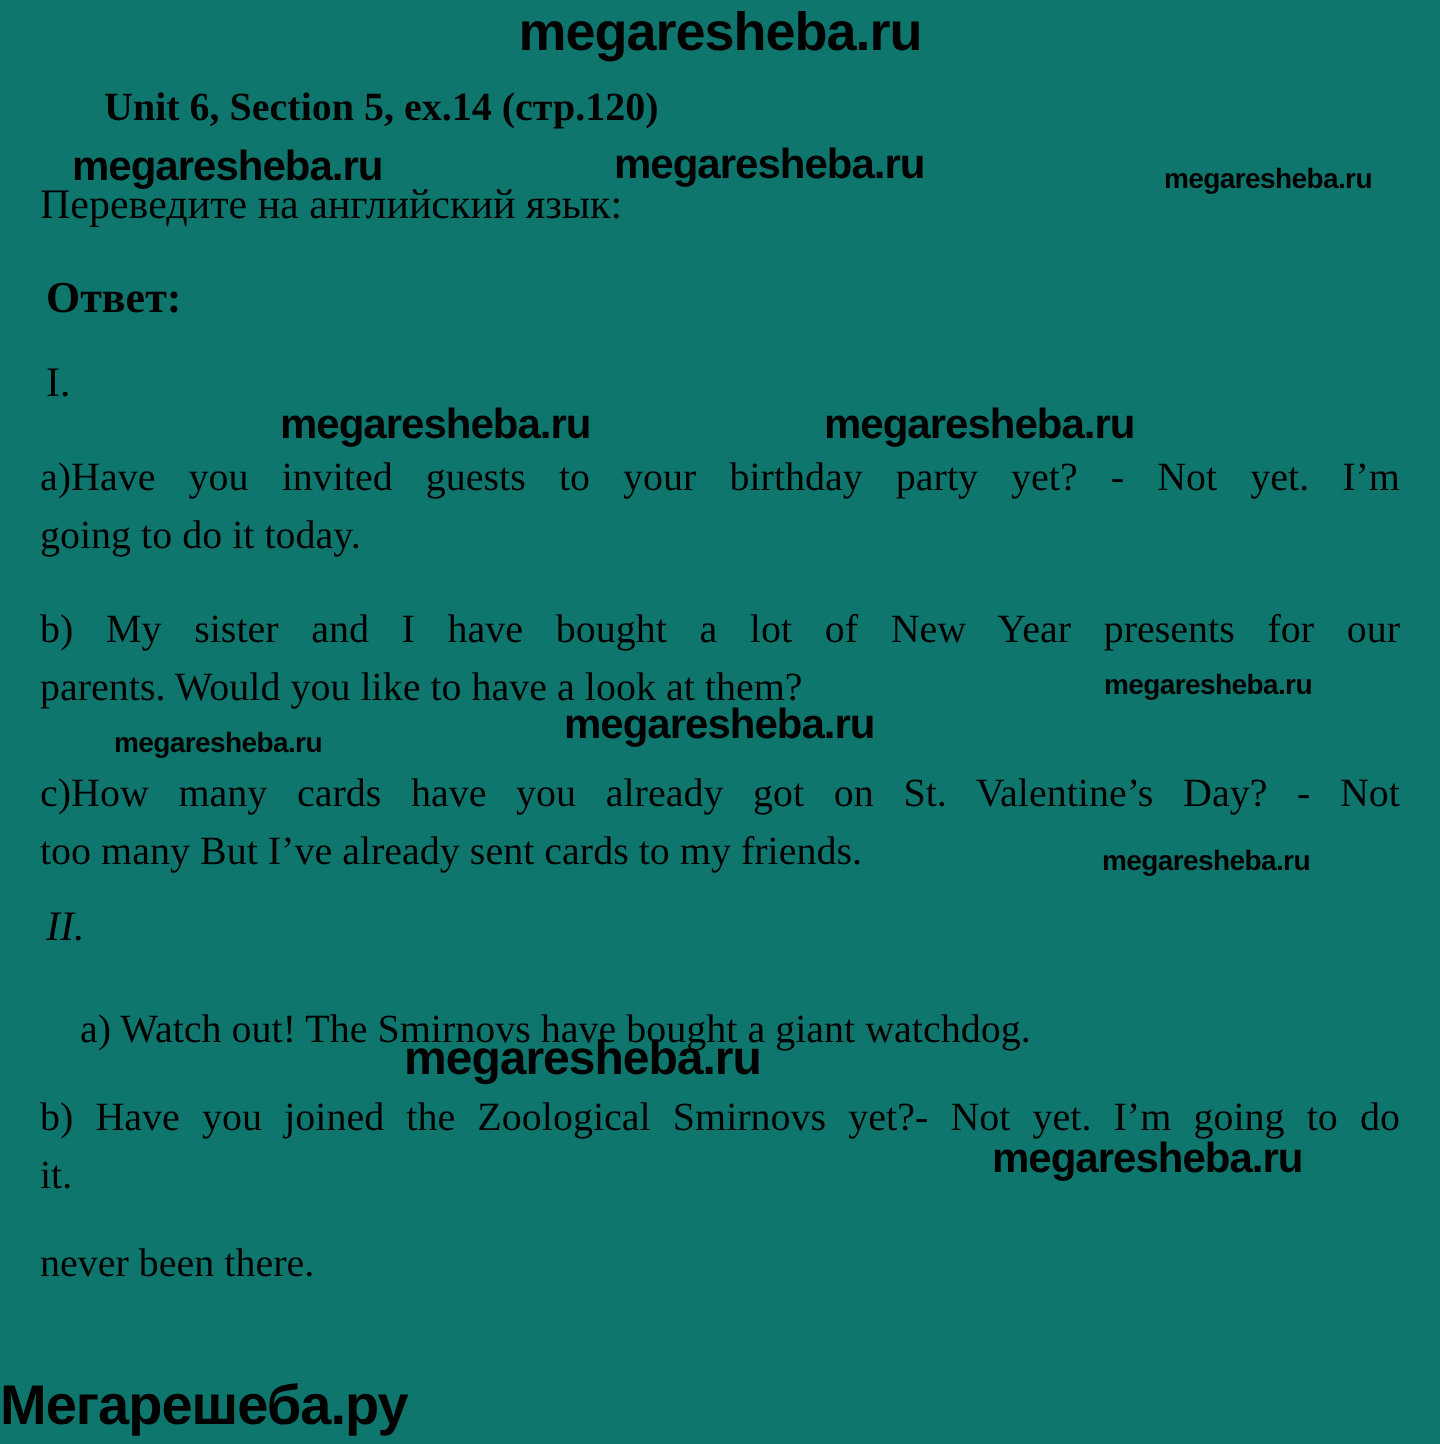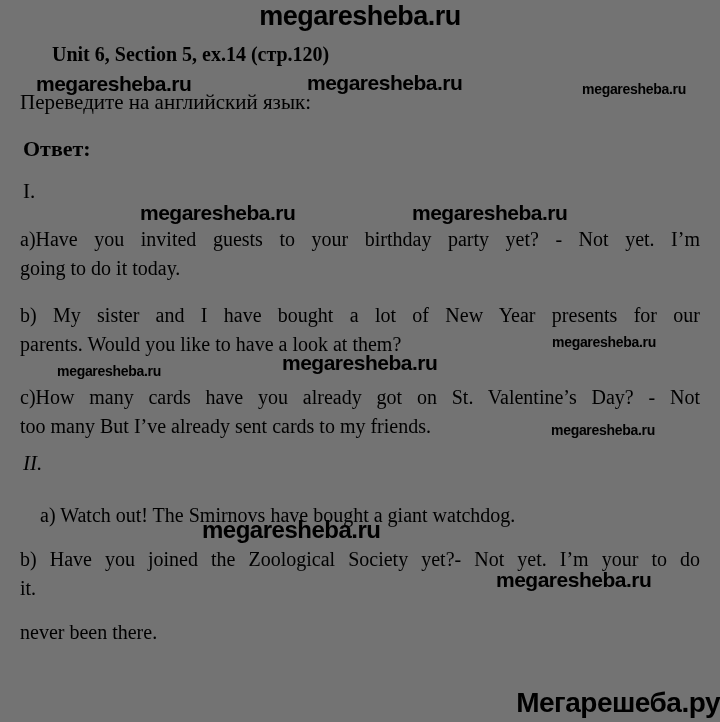--- a/index.html
+++ b/index.html
@@ -3,21 +3,21 @@
 <meta charset="utf-8">
 <style>
   html, body {
     margin: 0; padding: 0;
     background: #ffffff;
   }
   #page {
     position: relative;
     width: 720px;
     height: 722px;
-    background: #737373;
+    background: #0f766e;
     color: #000000;
     overflow: hidden;
     font-family: "Liberation Serif", serif;
   }
   .abs { position: absolute; }
 
   
   .wm {
     font-family: "Liberation Sans", sans-serif;
     font-weight: bold;
@@ -29,21 +29,21 @@
   .wm-title {
     left: 0; right: 0; top: 3px;
     text-align: center;
     font-size: 27px;
   }
   .wm-lg  { font-size: 21px; }
   .wm-xl  { font-size: 24px; }
   .wm-sm  { font-size: 14px; letter-spacing: -0.3px; }
   .wm-footer {
     left: 0; right: 0; top: 689px;
-    text-align: right;
+    text-align: left;
     font-size: 28px;
     letter-spacing: -0.5px;
   }
 
   
   .doc {
     font-family: "Liberation Serif", serif;
     color: #000000;
     line-height: 1;
     white-space: nowrap;
@@ -118,21 +118,21 @@
 
   <div class="abs doc numeral" style="left:23px; top:453px;font-style:italic;">II.</div>
 
   <div class="abs para" style="top:501px;margin-left:20px;">
     <div class="lline">a) Watch out! The Smirnovs have bought a giant watchdog.</div>
   </div>
 
   <div class="abs wm wm-xl" style="left:202px; top:518px;">megaresheba.ru</div>
 
   <div class="abs para" style="top:545px;">
-    <div class="jline">b) Have you joined the Zoological Society yet?- Not yet. I’m your to do</div>
+    <div class="jline">b) Have you joined the Zoological Smirnovs yet?- Not yet. I’m going to do</div>
     <div class="lline">it.</div>
   </div>
 
   <div class="abs wm wm-lg" style="left:496px; top:569px;">megaresheba.ru</div>
 
   <div class="abs para" style="top:618px;">
     <div class="lline">never been there.</div>
   </div>
 
   <div class="abs wm wm-footer">Мегарешеба.ру</div>

